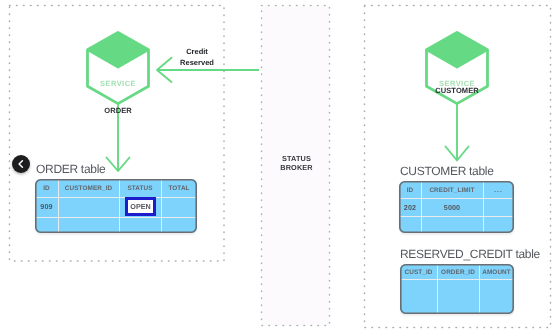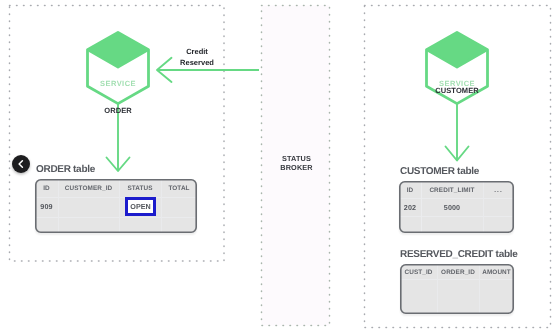--- a/index.html
+++ b/index.html
@@ -7,23 +7,23 @@
   #stage{position:relative;width:558px;height:336px;background:#fff;transform:translateZ(0);will-change:transform;}
 
   .svgl{position:absolute;left:0;top:0;width:558px;height:336px;overflow:visible;pointer-events:none;}
 
   .svc-name{position:absolute;font-size:7.5px;font-weight:bold;color:#2a2d33;letter-spacing:.1px;text-align:center;white-space:nowrap;}
   .svc-sub{position:absolute;font-size:7.5px;font-weight:bold;color:#a2dfb1;letter-spacing:.45px;text-align:center;white-space:nowrap;}
 
   .msg-lbl{position:absolute;font-size:7.5px;font-weight:bold;color:#1d2025;line-height:10.5px;text-align:center;white-space:nowrap;}
   .brk-lbl{position:absolute;font-size:7.3px;font-weight:bold;color:#36383e;line-height:9.3px;letter-spacing:.15px;text-align:center;white-space:nowrap;}
 
-  .tbl-cap{position:absolute;font-size:10px;font-weight:bold;color:#55585e;letter-spacing:-.3px;white-space:nowrap;line-height:9px;}
+  .tbl-cap{position:absolute;font-size:12px;font-weight:normal;color:#55585e;letter-spacing:-.3px;white-space:nowrap;line-height:9px;}
 
-  .tbl{position:absolute;box-sizing:border-box;border-radius:5.5px;background:#e5e5e5;overflow:hidden;box-shadow:0 1.5px 2px rgba(0,0,0,.07);}
+  .tbl{position:absolute;box-sizing:border-box;border-radius:5.5px;background:#7dd3fc;overflow:hidden;box-shadow:0 1.5px 2px rgba(0,0,0,.07);}
   .tbl-inner{position:relative;width:100%;height:100%;}
   .vdiv{position:absolute;top:0;bottom:0;width:1px;background:#e9eaec;}
   .vdiv.vfaint{background:#ebecee;}
   .cell.dots{letter-spacing:1px;color:#b9bcc1;}
   .hdiv{position:absolute;left:0;right:0;height:1px;background:#eaebed;}
   .cell{position:absolute;display:flex;align-items:center;justify-content:center;font-size:6.4px;font-weight:bold;color:#63666c;letter-spacing:.1px;white-space:nowrap;}
   .cell.hdr{color:#63666c;padding-top:0.8px;}
   .cell.val{color:#53565c;font-size:7.2px;}
 
   .hl{position:absolute;box-sizing:border-box;border:3px solid #1c1ccc;background:#fff;display:flex;align-items:center;justify-content:center;font-size:7.2px;font-weight:bold;color:#53565c;}

